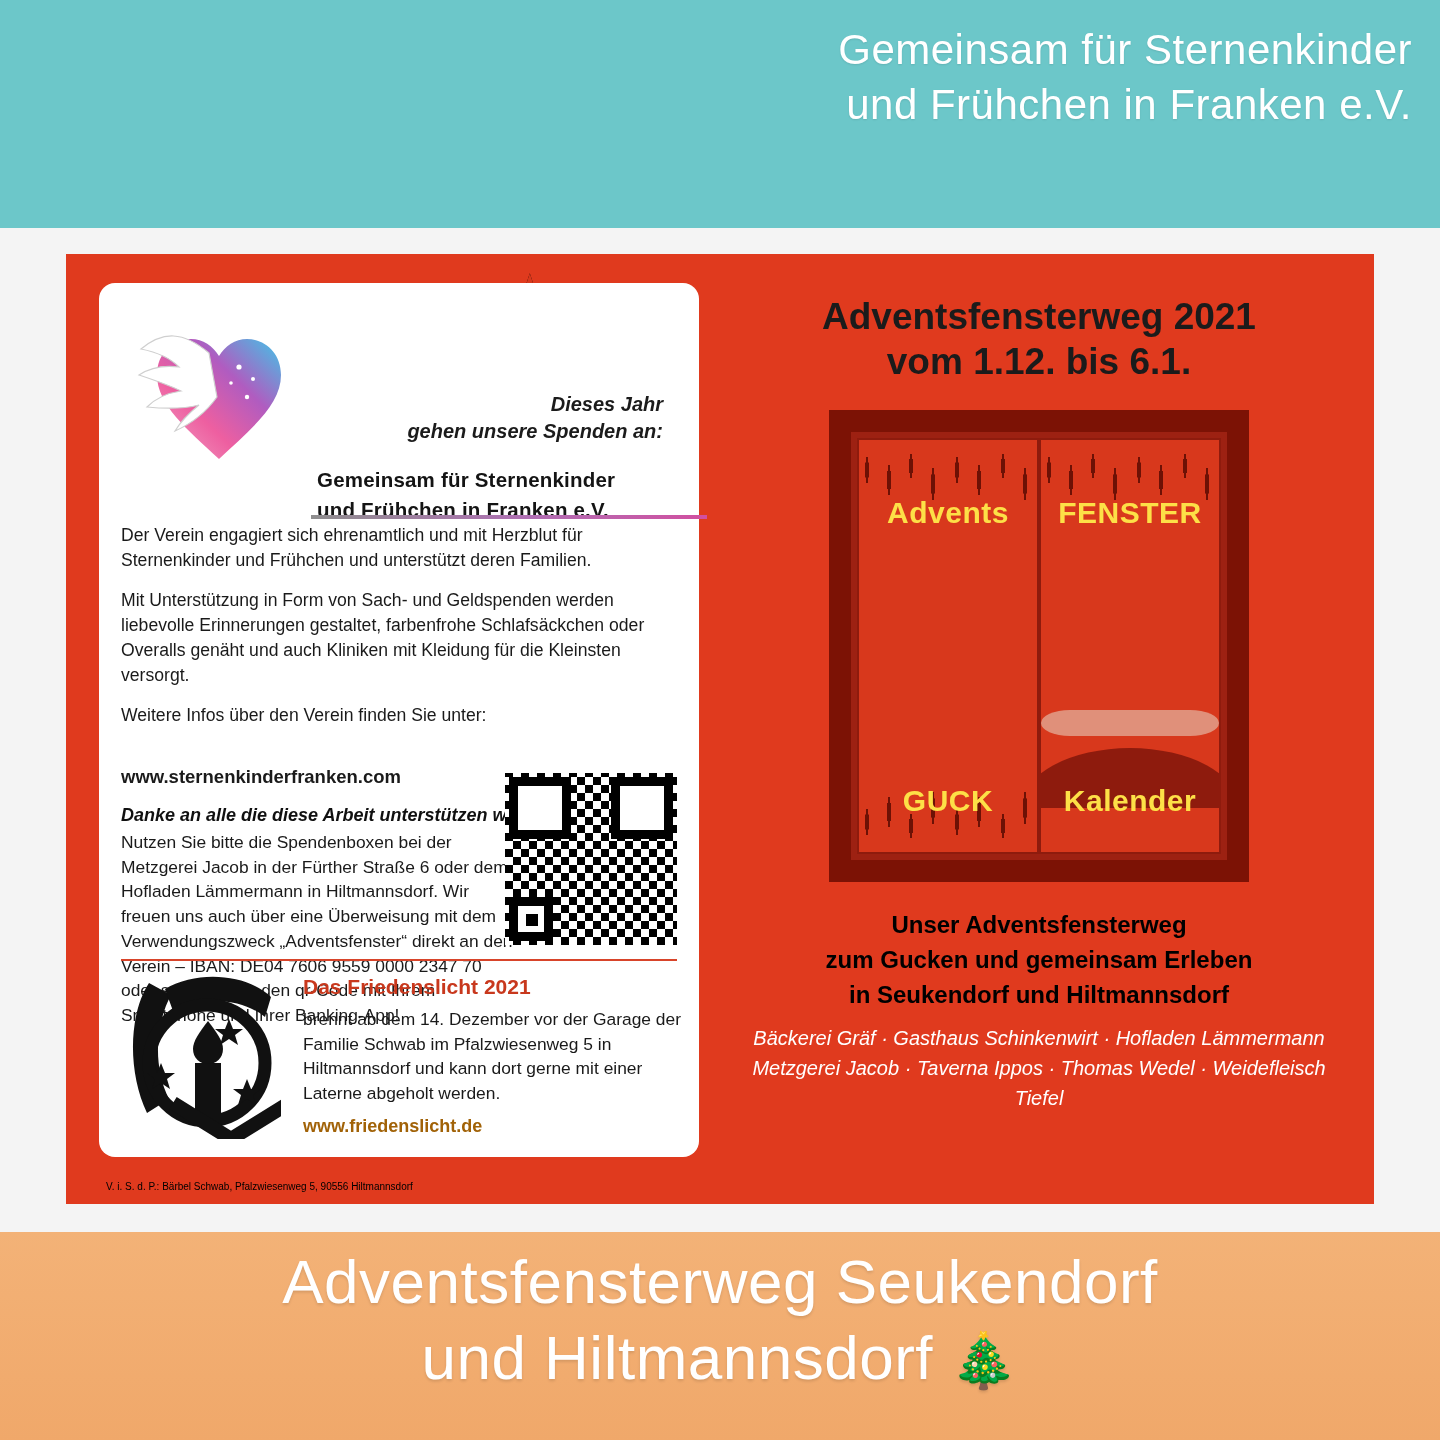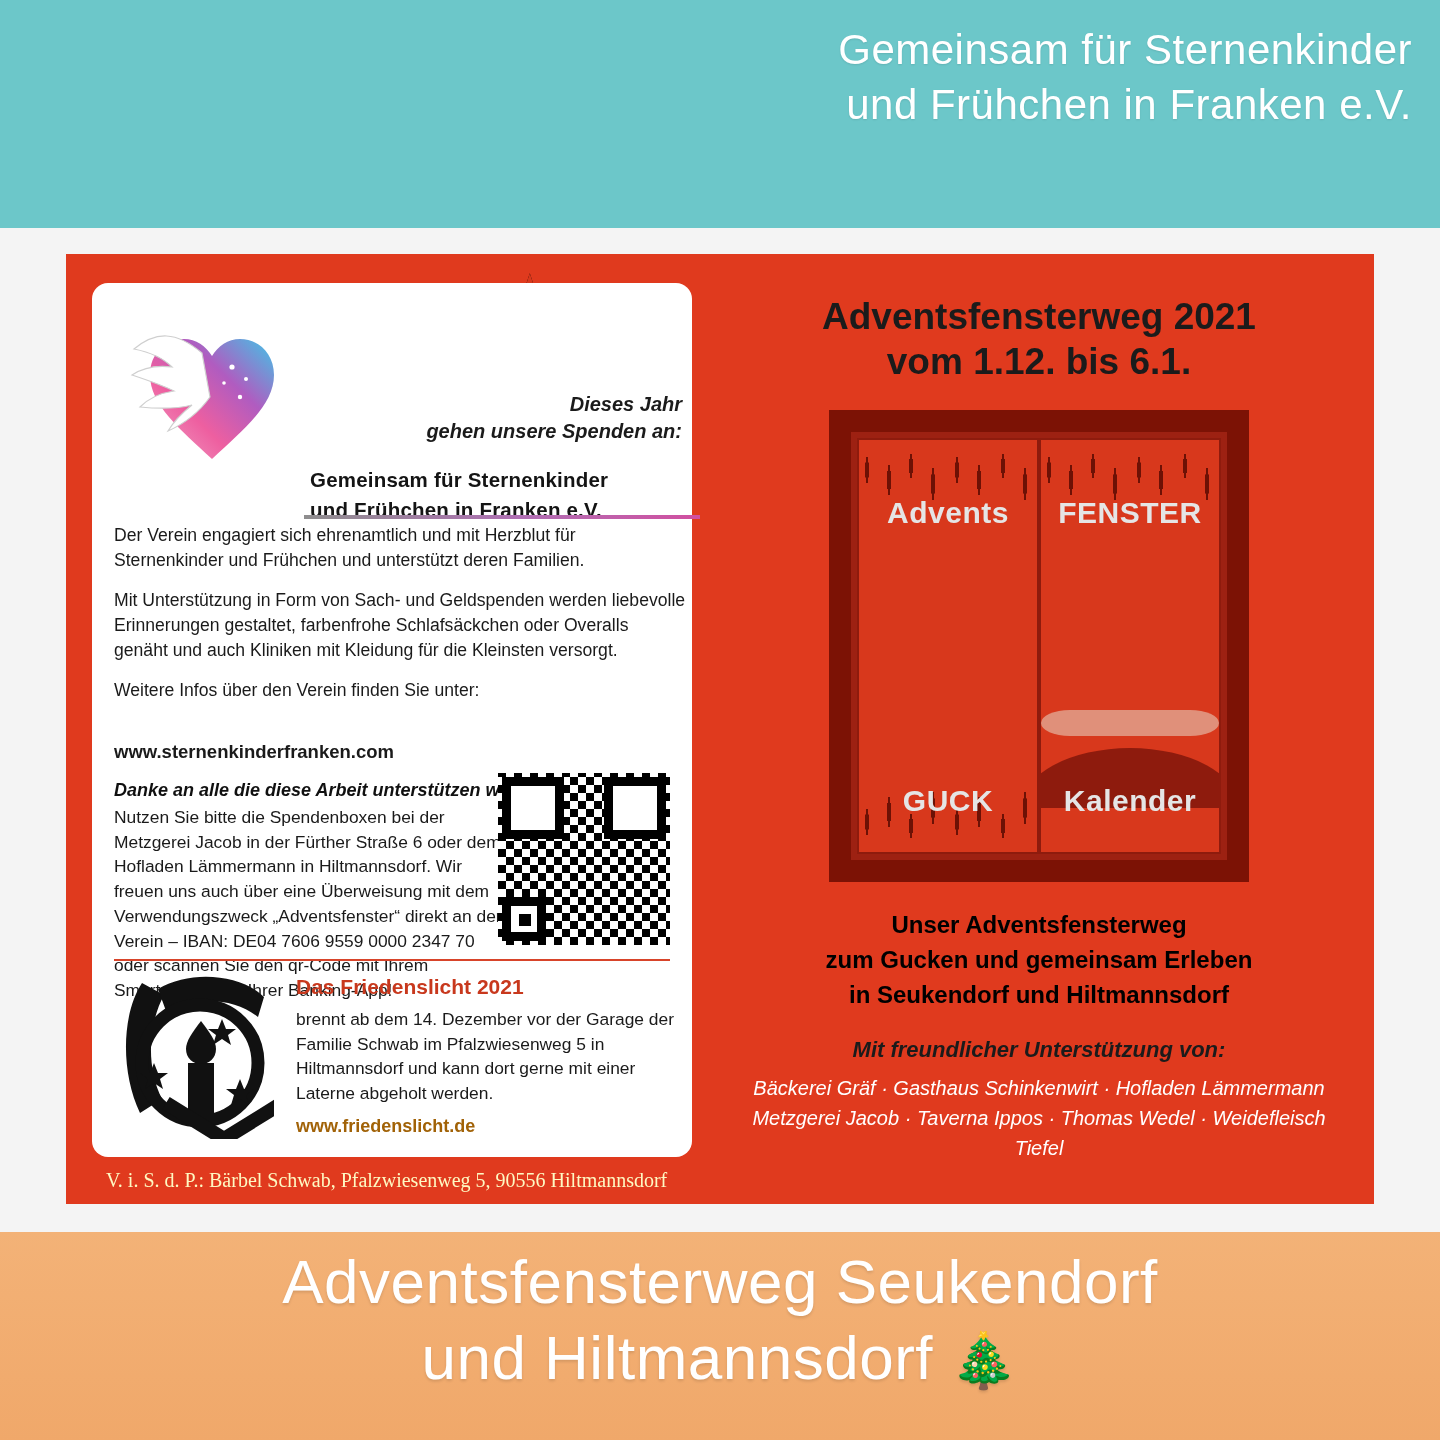--- a/index.html
+++ b/index.html
@@ -62,25 +62,25 @@
     position: absolute;
     left: 66px; top: 26px;
     width: 1308px; height: 950px;
     background: #e03a1e;
     display: flex;
   }
 
   
   #left-panel {
     position: absolute;
-    left: 26px; top: 29px;
+    left: 33px; top: 29px;
     width: 600px; height: 874px;
     background: #ffffff;
     border-radius: 16px;
-    padding: 18px 6px 10px 22px;
+    padding: 18px 32px 10px 22px;
   }
 
   
   .logo-wrap { position: relative; height: 196px; }
   .heart {
     position: absolute; left: 6px; top: 8px;
     width: 180px; height: 160px;
   }
   .donation-note {
     position: absolute;
@@ -185,23 +185,22 @@
     color: #c8381d; font-weight: bold; font-size: 21px;
     margin-bottom: 8px;
   }
   .fl-body { font-size: 17.4px; line-height: 1.42; color: #1a1a1a; }
   .fl-url { color: #a16207; font-weight: bold; font-size: 18px; margin-top: 10px; }
 
   
   .imprint {
     position: absolute;
     left: 40px; bottom: 12px;
-    font-size: 20px;
-    color: #fef9c3;
-    font-family: Liberation Serif, serif;
+    font-size: 10px;
+    color: #000000;
   }
 
   
   #right-panel {
     position: absolute;
     left: 660px; top: 22px;
     width: 626px; height: 906px;
     color: #ffffff;
     text-align: center;
   }
@@ -222,21 +221,21 @@
     position: absolute;
     background: #d8381c;
     overflow: hidden;
   }
   .wpane.tl { left: 8px;   top: 8px;   width: 178px; height: 216px; }
   .wpane.tr { right: 8px;  top: 8px;   width: 178px; height: 216px; margin-left: 28px; }
   .wpane.bl { left: 8px;   bottom: 8px;width: 178px; height: 216px; padding-left: 43px; }
   .wpane.br { right: 8px;  bottom: 8px;width: 178px; height: 216px; }
   .wpane .txt {
     position: absolute; left: 0; right: 0;
-    font-size: 30px; font-weight: bold; color: #e5e5e5;
+    font-size: 30px; font-weight: bold; color: #fde047;
     letter-spacing: 0.5px;
   }
   .wpane.tl .txt, .wpane.tr .txt { top: 56px; }
   .wpane.bl .txt, .wpane.br .txt { bottom: 34px; }
   .twigs {
     position: absolute; left: -6px; right: -6px; top: 0; height: 120px;
     background:
       radial-gradient(ellipse 3px 22px at 14px 30px, #6d1105 0 60%, transparent 61%),
       radial-gradient(ellipse 3px 26px at 36px 40px, #6d1105 0 60%, transparent 61%),
       radial-gradient(ellipse 3px 20px at 58px 26px, #6d1105 0 60%, transparent 61%),
@@ -408,21 +407,20 @@
           <div class="txt">Kalender</div>
         </div>
       </div>
 
       <div class="r-sub">
         <div>Unser Adventsfensterweg</div>
         <div>zum Gucken und gemeinsam Erleben</div>
         <div>in Seukendorf und Hiltmannsdorf</div>
       </div>
 
-      <div class="r-support-title">Mit freundlicher Unterstützung von:</div>
       <div class="r-support-list">
         <div>Bäckerei Gräf · Gasthaus Schinkenwirt · Hofladen Lämmermann</div>
         <div>Metzgerei Jacob · Taverna Ippos · Thomas Wedel · Weidefleisch Tiefel</div>
       </div>
     </div>
 
   </div>
 </div>
 
 <div id="bottom-banner">

